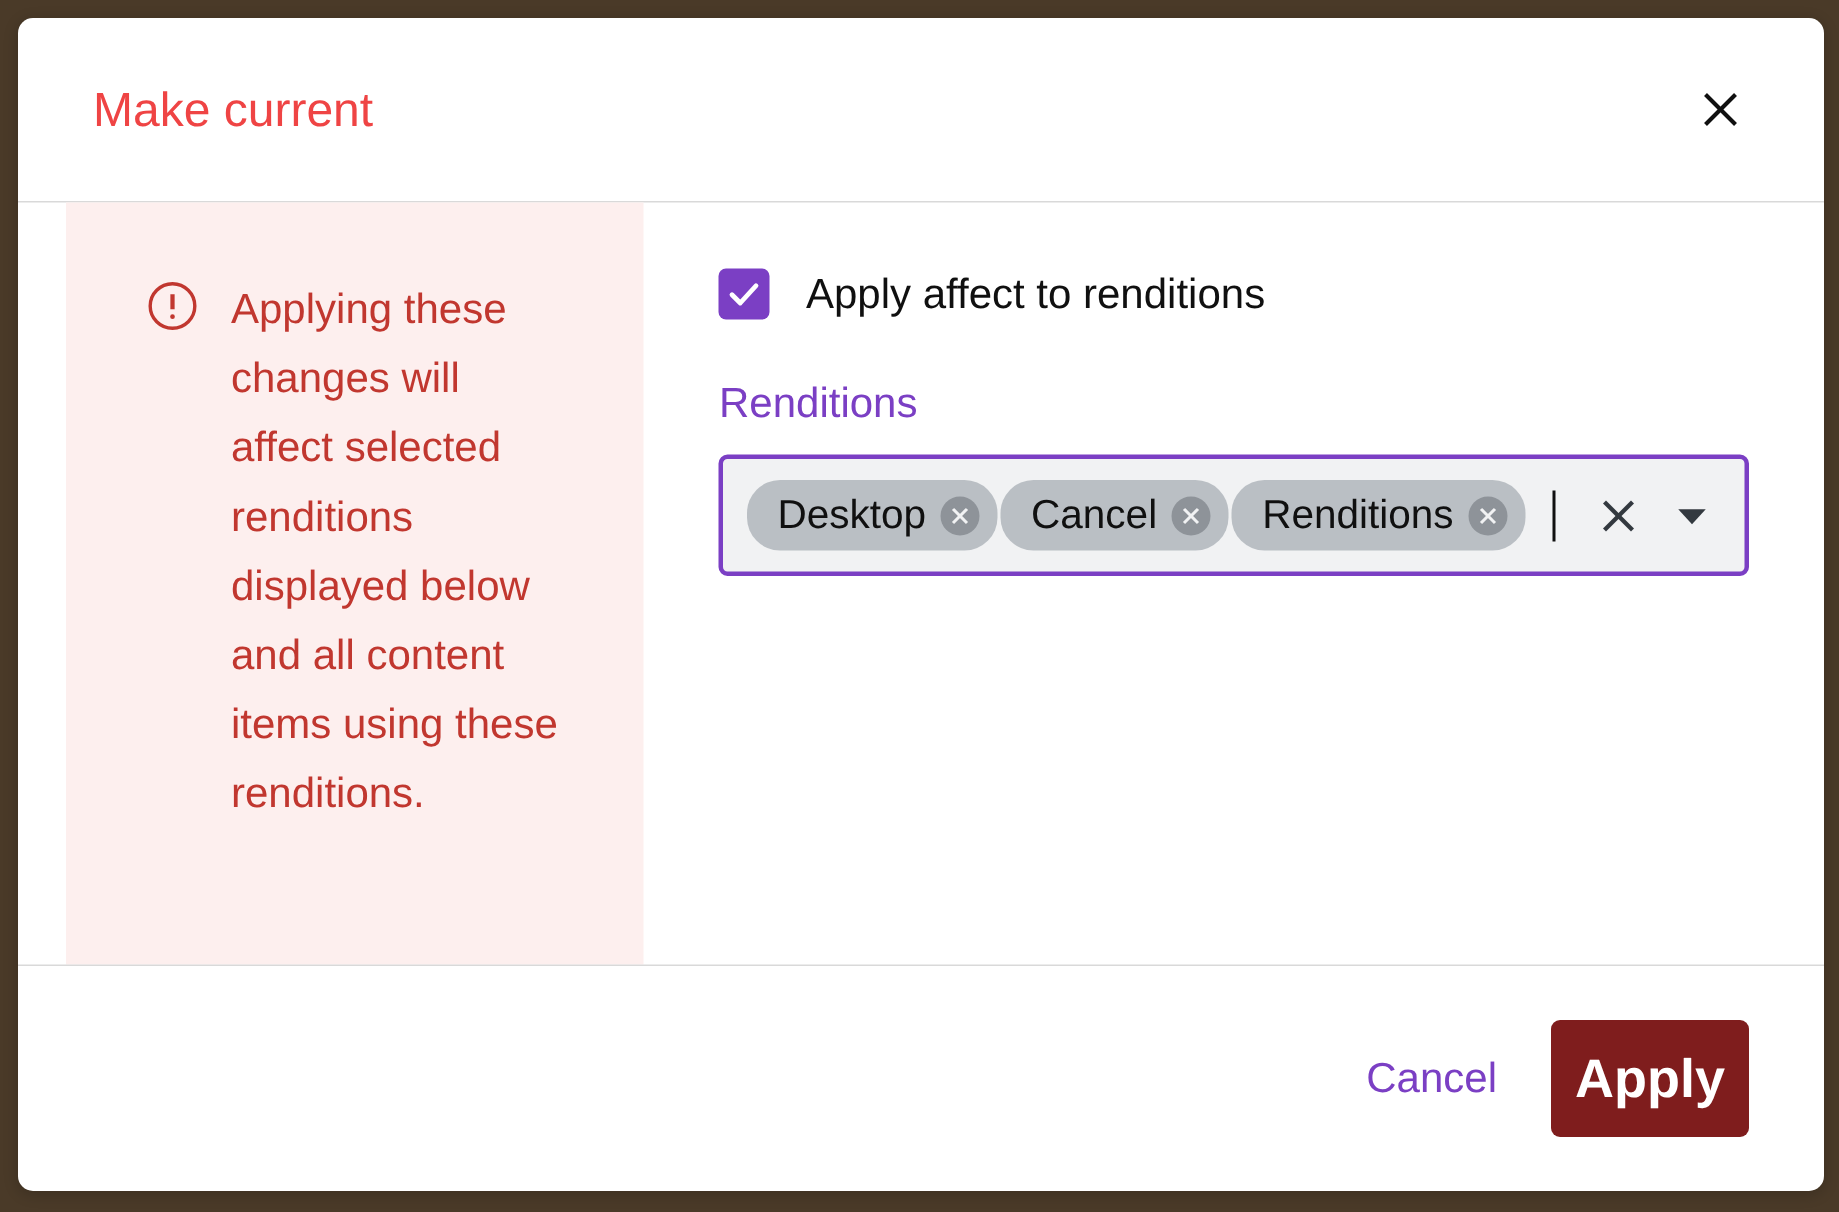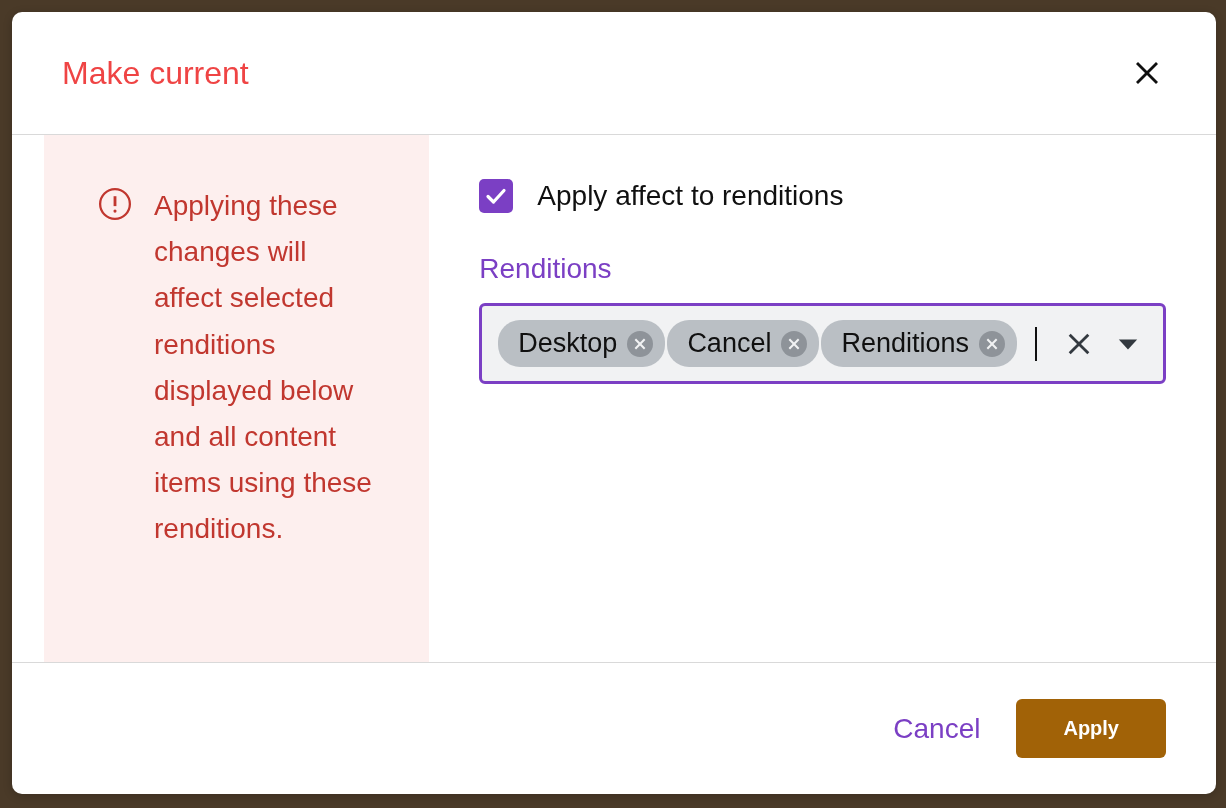--- a/index.html
+++ b/index.html
@@ -193,27 +193,27 @@
     }
     .btn-cancel {
       font-size: 28px;
       color: #7b3fc4;
       font-weight: 500;
       background: none;
       border: none;
       cursor: pointer;
     }
     .btn-apply {
-      font-size: 20px;
+      font-size: 36px;
       color: #ffffff;
       font-weight: 600;
-      background: #a16207;
+      background: #7f1d1d;
       border: none;
       border-radius: 6px;
-      padding: 18px 47px;
+      padding: 18px 16px;
       cursor: pointer;
     }
   </style>
 </head>
 <body>
 
 <div class="modal">
 
   <div class="modal-header">
     <div class="modal-title">Make current</div>

